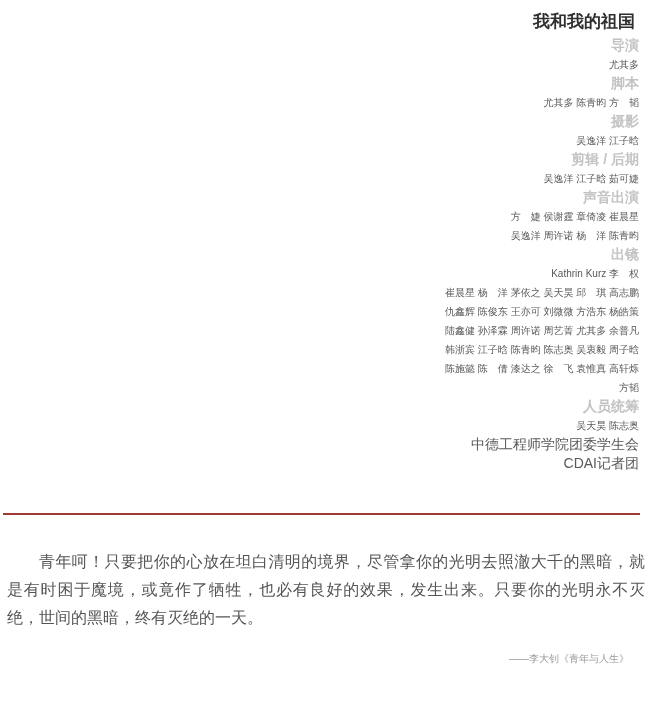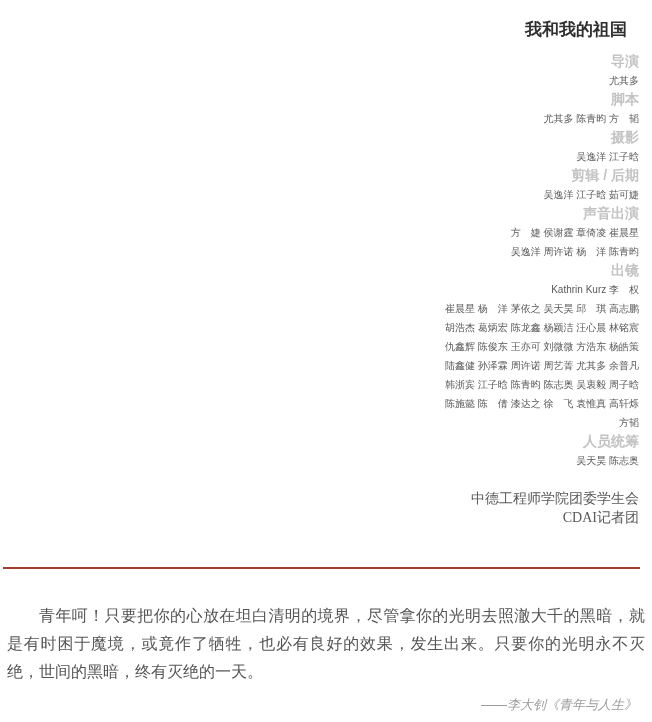--- a/index.html
+++ b/index.html
@@ -19,38 +19,36 @@
   }
   .credits {
     text-align: right;
     padding-right: 13px;
   }
   .title {
     font-size: 17px;
     line-height: 20px;
     font-weight: bold;
     color: #2f2f2f;
-    margin: 12px;
+    margin: 4px;
   }
   .role-label {
     font-size: 14px;
     line-height: 19px;
     color: #c3c3c3;
     white-space: pre;
     font-weight: bold;
   }
   .names-line {
     font-size: 10px;
     line-height: 19px;
     color: #595959;
     white-space: pre;
   }
   .orgs {
-    margin-top: 19px;
-    font-family: Liberation Serif, serif;
   }
   .org-line {
     font-size: 14px;
     line-height: 19px;
     color: #595959;
   }
   .divider {
     border: none;
     border-top: 2px solid #a03b32;
     margin: 40px 12px 0 3px;
@@ -61,25 +59,24 @@
   }
   .quote-text {
     margin: 0;
     font-size: 16px;
     line-height: 28px;
     color: #555555;
     text-align: justify;
     text-indent: 2em;
   }
   .quote-attr {
-    margin: 8px;
-    font-size: 13px;
+    margin: 16px;
+    font-size: 10px;
     line-height: 22px;
     color: #9b9b9b;
-    font-style: italic;
     text-align: right;
   }
 </style>
 </head>
 <body>
 
 <div class="page">
 
   <div class="credits">
     <h1 class="title">我和我的祖国</h1>
@@ -91,21 +88,20 @@
         <div class="role-label">摄影</div>
         <div class="names-line">吴逸洋 江子晗</div>
         <div class="role-label">剪辑 / 后期</div>
         <div class="names-line">吴逸洋 江子晗 茹可婕</div>
         <div class="role-label">声音出演</div>
         <div class="names-line">方　婕 侯谢霆 章倚凌 崔晨星</div>
         <div class="names-line">吴逸洋 周许诺 杨　洋 陈青昀</div>
         <div class="role-label">出镜</div>
         <div class="names-line">Kathrin Kurz 李　权</div>
         <div class="names-line">崔晨星 杨　洋 茅依之 吴天昊 邱　琪 高志鹏</div>
-        <div class="names-line">胡浩杰 葛炳宏 陈龙鑫 杨颖洁 汪心晨 林铭宸</div>
         <div class="names-line">仇鑫辉 陈俊东 王亦可 刘微微 方浩东 杨皓策</div>
         <div class="names-line">陆鑫健 孙泽霖 周许诺 周艺菁 尤其多 余普凡</div>
         <div class="names-line">韩浙宾 江子晗 陈青昀 陈志奥 吴衷毅 周子晗</div>
         <div class="names-line">陈施懿 陈　倩 漆达之 徐　飞 袁惟真 高轩烁</div>
         <div class="names-line">方韬</div>
         <div class="role-label">人员统筹</div>
         <div class="names-line">吴天昊 陈志奥</div>
       </div>
     <div class="orgs">
       <div class="org-line">中德工程师学院团委学生会</div>

